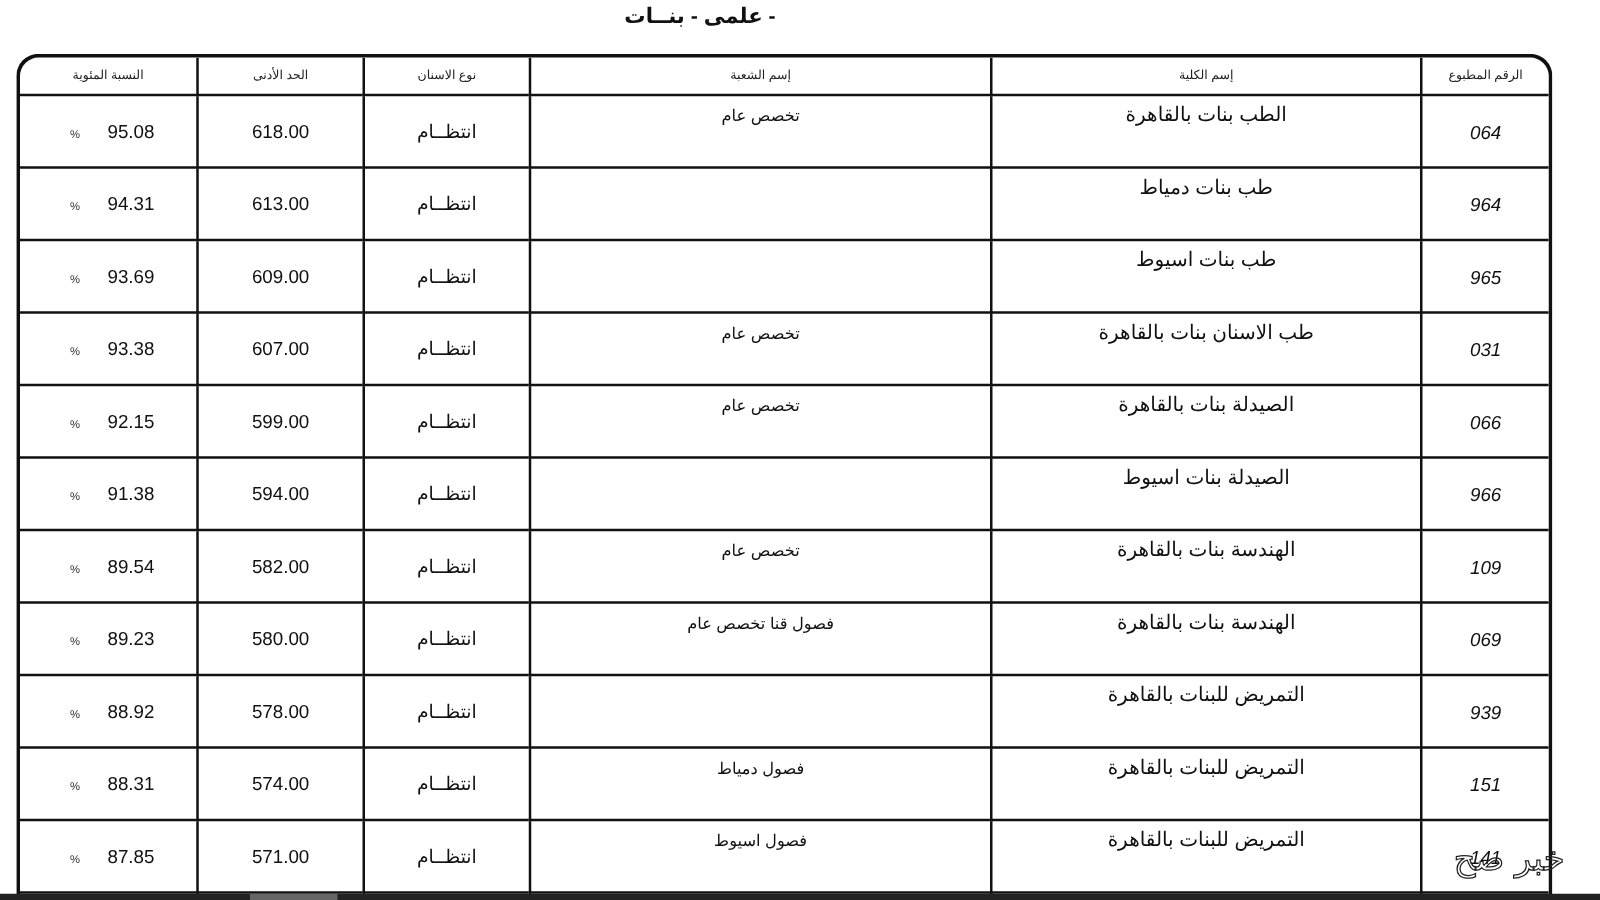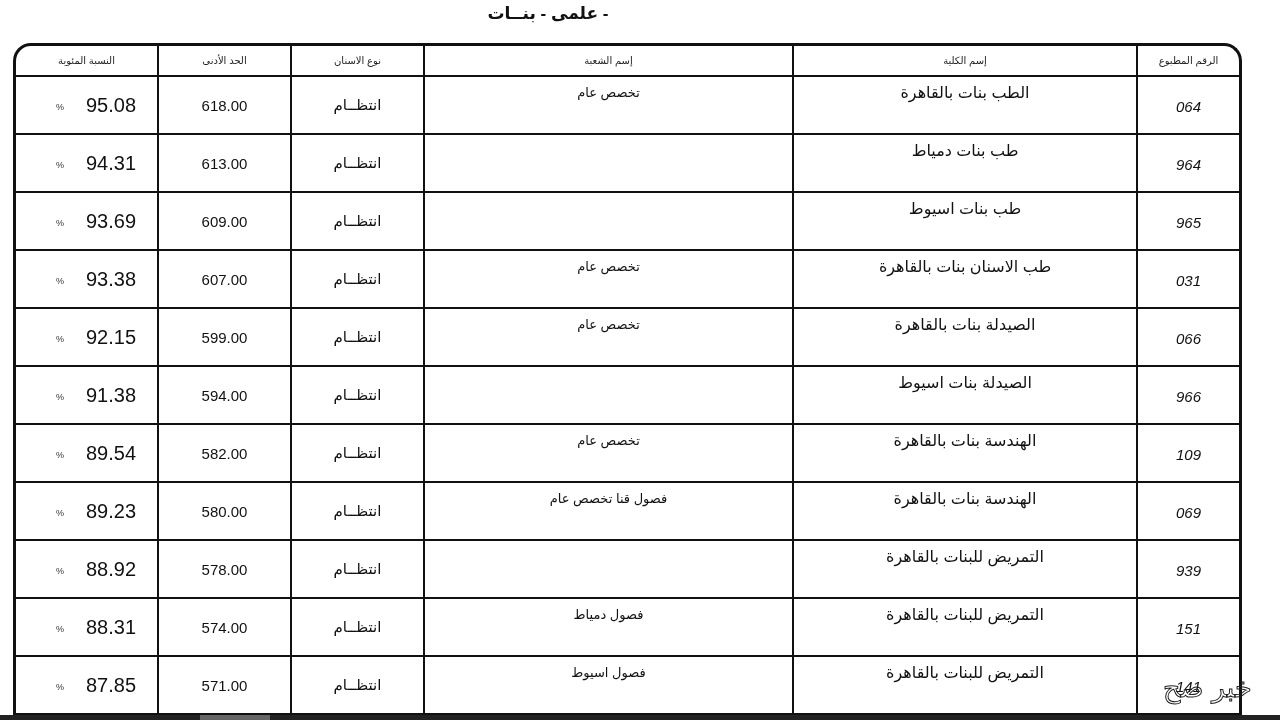--- a/index.html
+++ b/index.html
@@ -5,21 +5,21 @@
   html, body {
     margin: 0; padding: 0;
     width: 1280px; height: 720px;
     background: #ffffff;
     overflow: hidden;
     font-family: "Liberation Sans", "DejaVu Sans", sans-serif;
     color: #111;
   }
   .page { position: relative; width: 1280px; height: 720px; }
   .title {
-    position: absolute; top: 3px; left: 0; width: 1096px;
+    position: absolute; top: 3px; left: 12px; width: 1096px;
     text-align: center; font-size: 17px; font-weight: bold;
     direction: rtl; letter-spacing: 0.5px;
   }
   .tbl-wrap {
     position: absolute; left: 13px; top: 43px; width: 1229px;
     border: 3px solid #111; border-bottom: none;
     border-top-left-radius: 18px; border-top-right-radius: 18px;
     height: 700px; box-sizing: border-box; overflow: hidden;
   }
   table {
@@ -38,21 +38,21 @@
   }
   td { height: 48px; vertical-align: top; }
   .c-code { font-size: 15px; vertical-align: middle; padding-top: 3px; font-style: italic; }
   .c-name { font-size: 16px; padding-top: 8px; line-height: 16px; }
   .c-branch { font-size: 13px; padding-top: 8px; }
   .c-type { font-size: 15px; vertical-align: middle; }
   .c-min { font-size: 15px; vertical-align: middle; direction: ltr; }
   .c-pct { vertical-align: middle; direction: ltr; text-align: left; }
   .pct-wrap { display: flex; align-items: center; padding-left: 40px; }
   .pct-sign { font-size: 9px; color: #333; width: 30px; padding-top: 4px; }
-  .pct-val { font-size: 20px; }
+  .pct-val { font-size: 15px; }
   .bottom-bar {
     position: absolute; left: 0; top: 715px; width: 1280px; height: 5px;
     background: #222;
   }
   .bottom-thumb {
     position: absolute; left: 200px; top: 715px; width: 70px; height: 5px;
     background: #666;
   }
   .watermark {
     position: absolute; left: 1163px; top: 672px;

